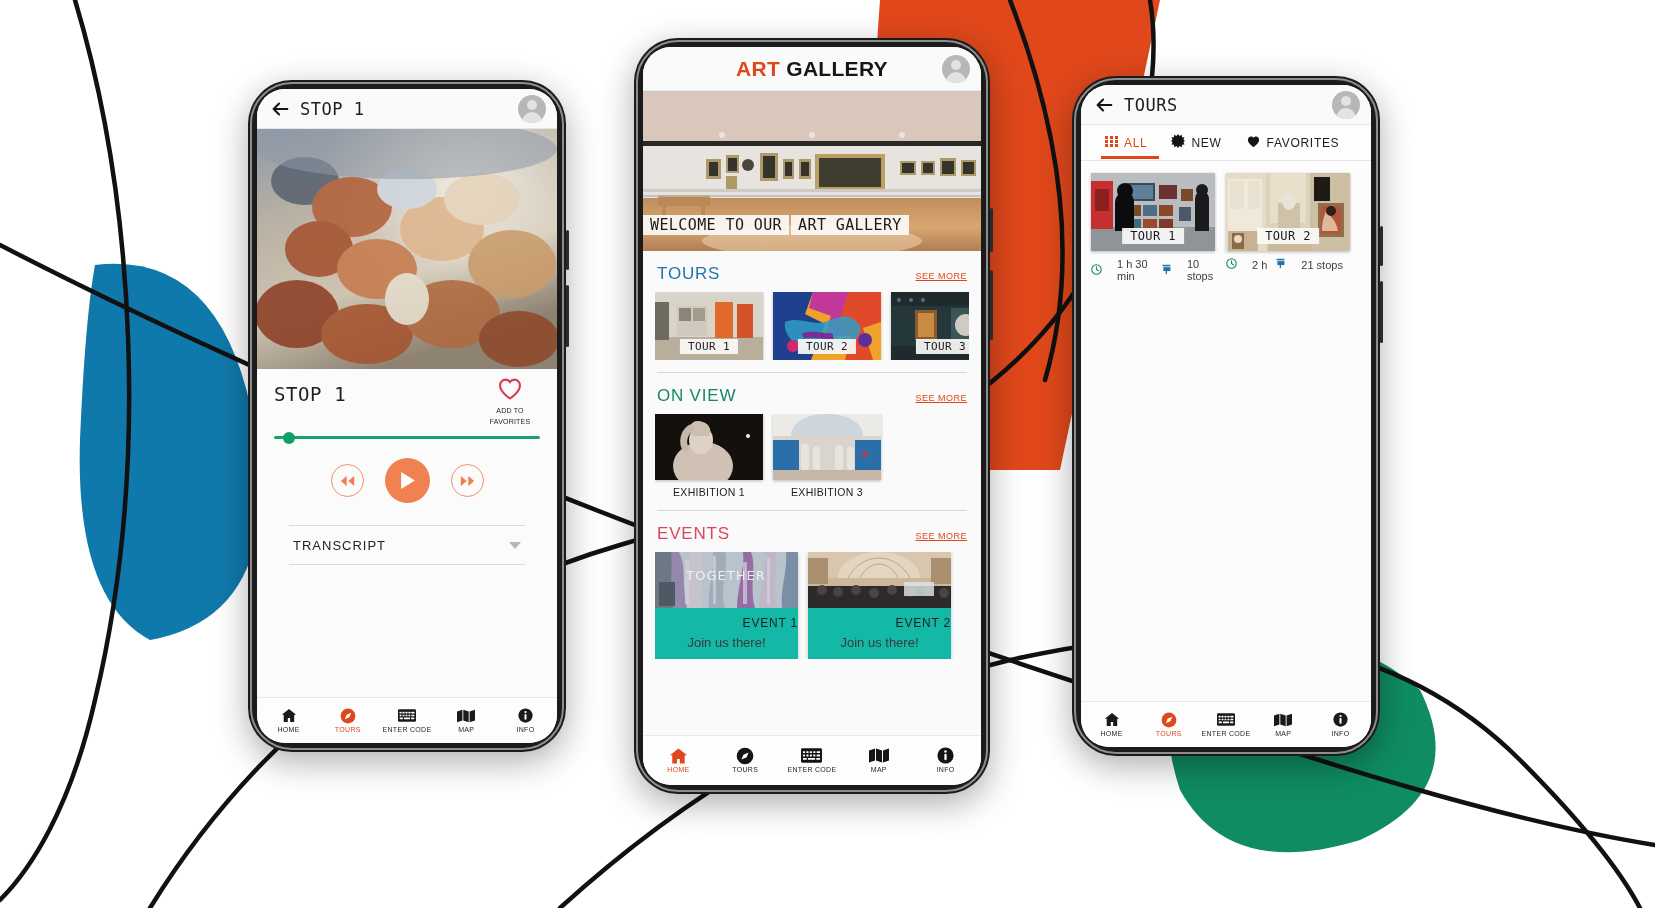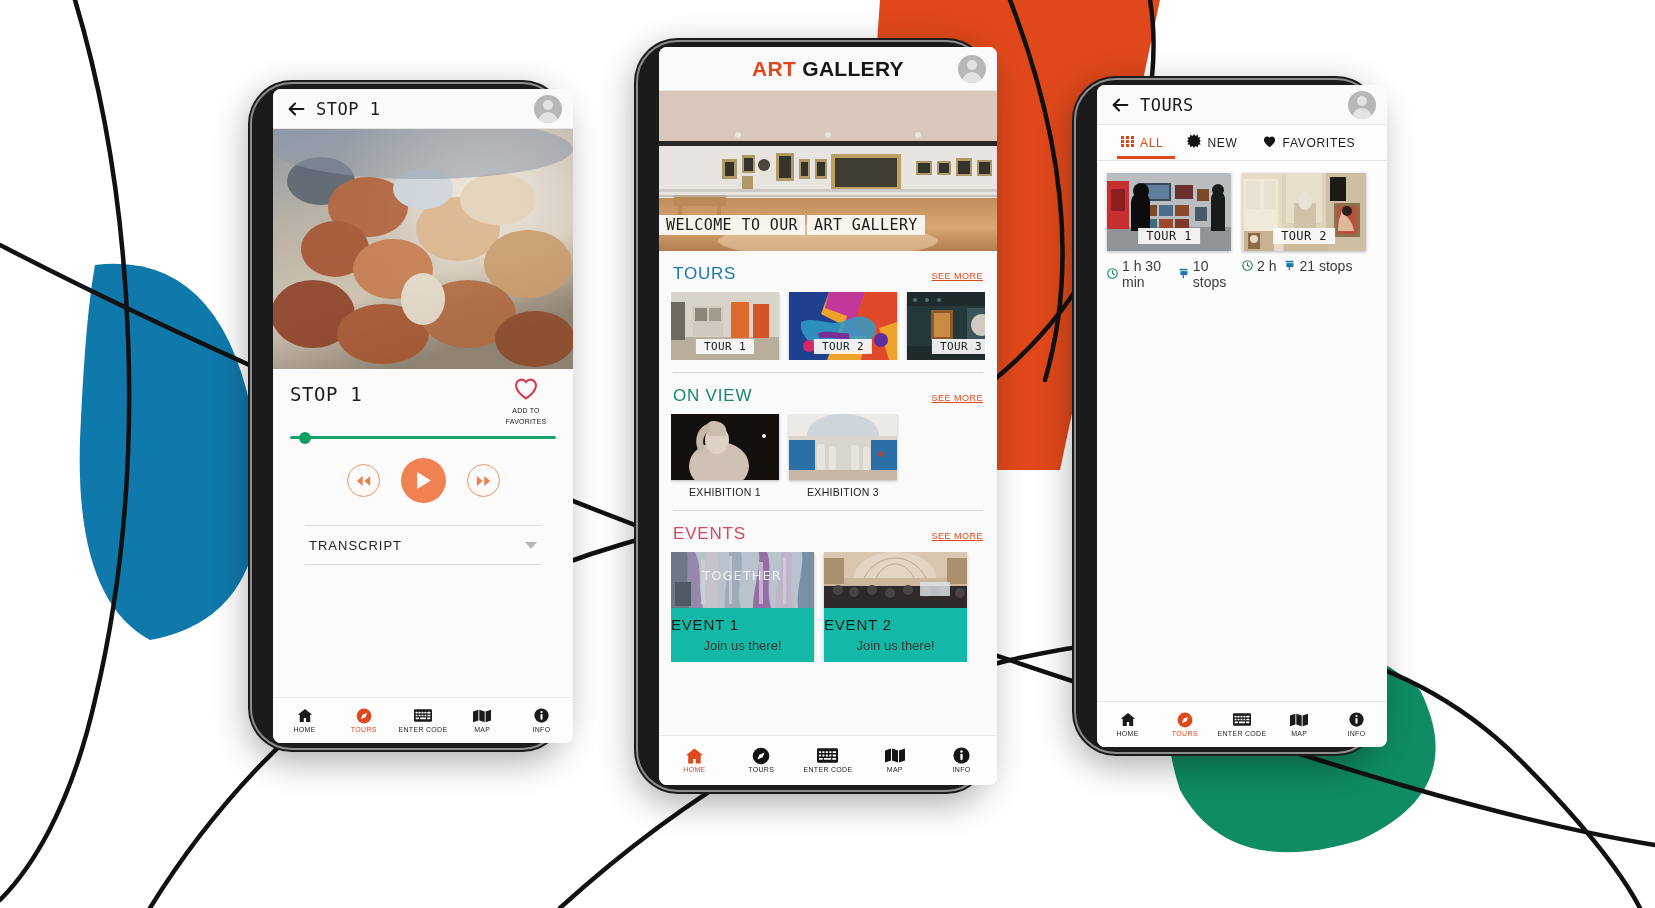--- a/index.html
+++ b/index.html
@@ -20,25 +20,25 @@
     padding:9px;
     box-shadow:0 10px 34px rgba(0,0,0,.32);
   }
   .phone::before{
     content:""; position:absolute; inset:2px;
     border-radius:42px; border:2px solid #8d8d8d;
     pointer-events:none;
   }
   .screen {
     width:100%; height:100%;
-    border-radius:8px;
+    border-radius:28px;
     background:#fbfbfb;
     overflow:hidden;
     position:relative;
-    display:flex; flex-direction:column;margin-left:16px;
+    display:flex; flex-direction:column;
   }
 
   
   #phone-left  { left:248px; top:80px;  width:318px; height:672px; }
   #phone-center{ left:634px; top:38px;  width:356px; height:756px; z-index:5; }
   #phone-right { left:1072px;top:76px;  width:308px; height:680px; }
 
   
   .sidebtn{ position:absolute; background:#2a2a2a; border-radius:3px; }
 
@@ -140,42 +140,42 @@
     font-size:11px; letter-spacing:.4px; padding:1px 8px; white-space:nowrap;
   }
   .exh-card{ width:108px; flex:none; }
   .exh-card .thumb{ width:108px; height:66px; box-shadow:0 1px 3px rgba(0,0,0,.25); overflow:hidden;}
   .exh-card .name{ text-align:center; font-size:10.5px; letter-spacing:.3px; color:#1d1d1d;
     margin-top:6px; white-space:nowrap; }
   .divider{ height:1px; background:#d8d8d8; margin:12px 2px 0; }
   .event-card{ width:143px; flex:none; background:#14b8a6; box-shadow:0 1px 4px rgba(0,0,0,.22);
     padding-bottom:9px; }
   .event-card .thumb{ width:100%; height:56px; position:relative; overflow:hidden;}
-  .event-card .name{ text-align:left; font-size:15px; letter-spacing:.8px; color:#1d1d1d; margin-top:8px;}
+  .event-card .name{ text-align:right; font-size:12px; letter-spacing:.8px; color:#1d1d1d; margin-top:8px;}
   .event-card .sub{ text-align:center; font-size:13px; color:#3a3a3a; margin-top:5px; }
 
   
   .filters{ display:flex; align-items:center; gap:0; padding:9px 20px 0;
     background:#fdfdfd; border-bottom:1px solid #e4e4e4; position:relative; }
   .filt{ display:flex; align-items:center; gap:6px; padding:0 12px 9px; font-size:12px;
     letter-spacing:.7px; color:#1d1d1d; }
   .filt.active{ color:#e0481b; box-shadow:inset 0 -3px 0 #e0481b; }
   .tours-list{ flex:1; background:#fcfcfc; padding:12px 10px 0; }
   .tl-row{ display:flex; gap:11px; }
   .tl-card{ width:124px; }
   .tl-thumb{ position:relative; width:124px; height:78px; overflow:hidden;
     box-shadow:0 1px 3px rgba(0,0,0,.28); }
   .tl-thumb .cap{
     position:absolute; left:50%; transform:translateX(-50%); bottom:7px;
     background:rgba(250,250,248,.92); color:#1b1b1b;
     font-family:"DejaVu Sans Mono", monospace;
     font-size:12px; letter-spacing:.4px; padding:1px 8px; white-space:nowrap;
   }
   .tl-meta{ display:flex; align-items:center; gap:8px; margin-top:7px; }
-  .tl-meta .mi{ display:flex; align-items:center; gap:4px; font-size:14px; color:#3c3c3c; }
+  .tl-meta .mi{ display:flex; align-items:center; gap:15px; font-size:11px; color:#3c3c3c; }
 
   
   .ph { width:100%; height:100%; }
 </style>
 </head>
 <body>
 
 <div class="bg">
   <svg width="1655" height="908" viewBox="0 0 1655 908">
     <path d="M880 0 L1160 0 L1060 470 L920 470 Q860 250 880 0 Z" fill="#e0481b"></path>

